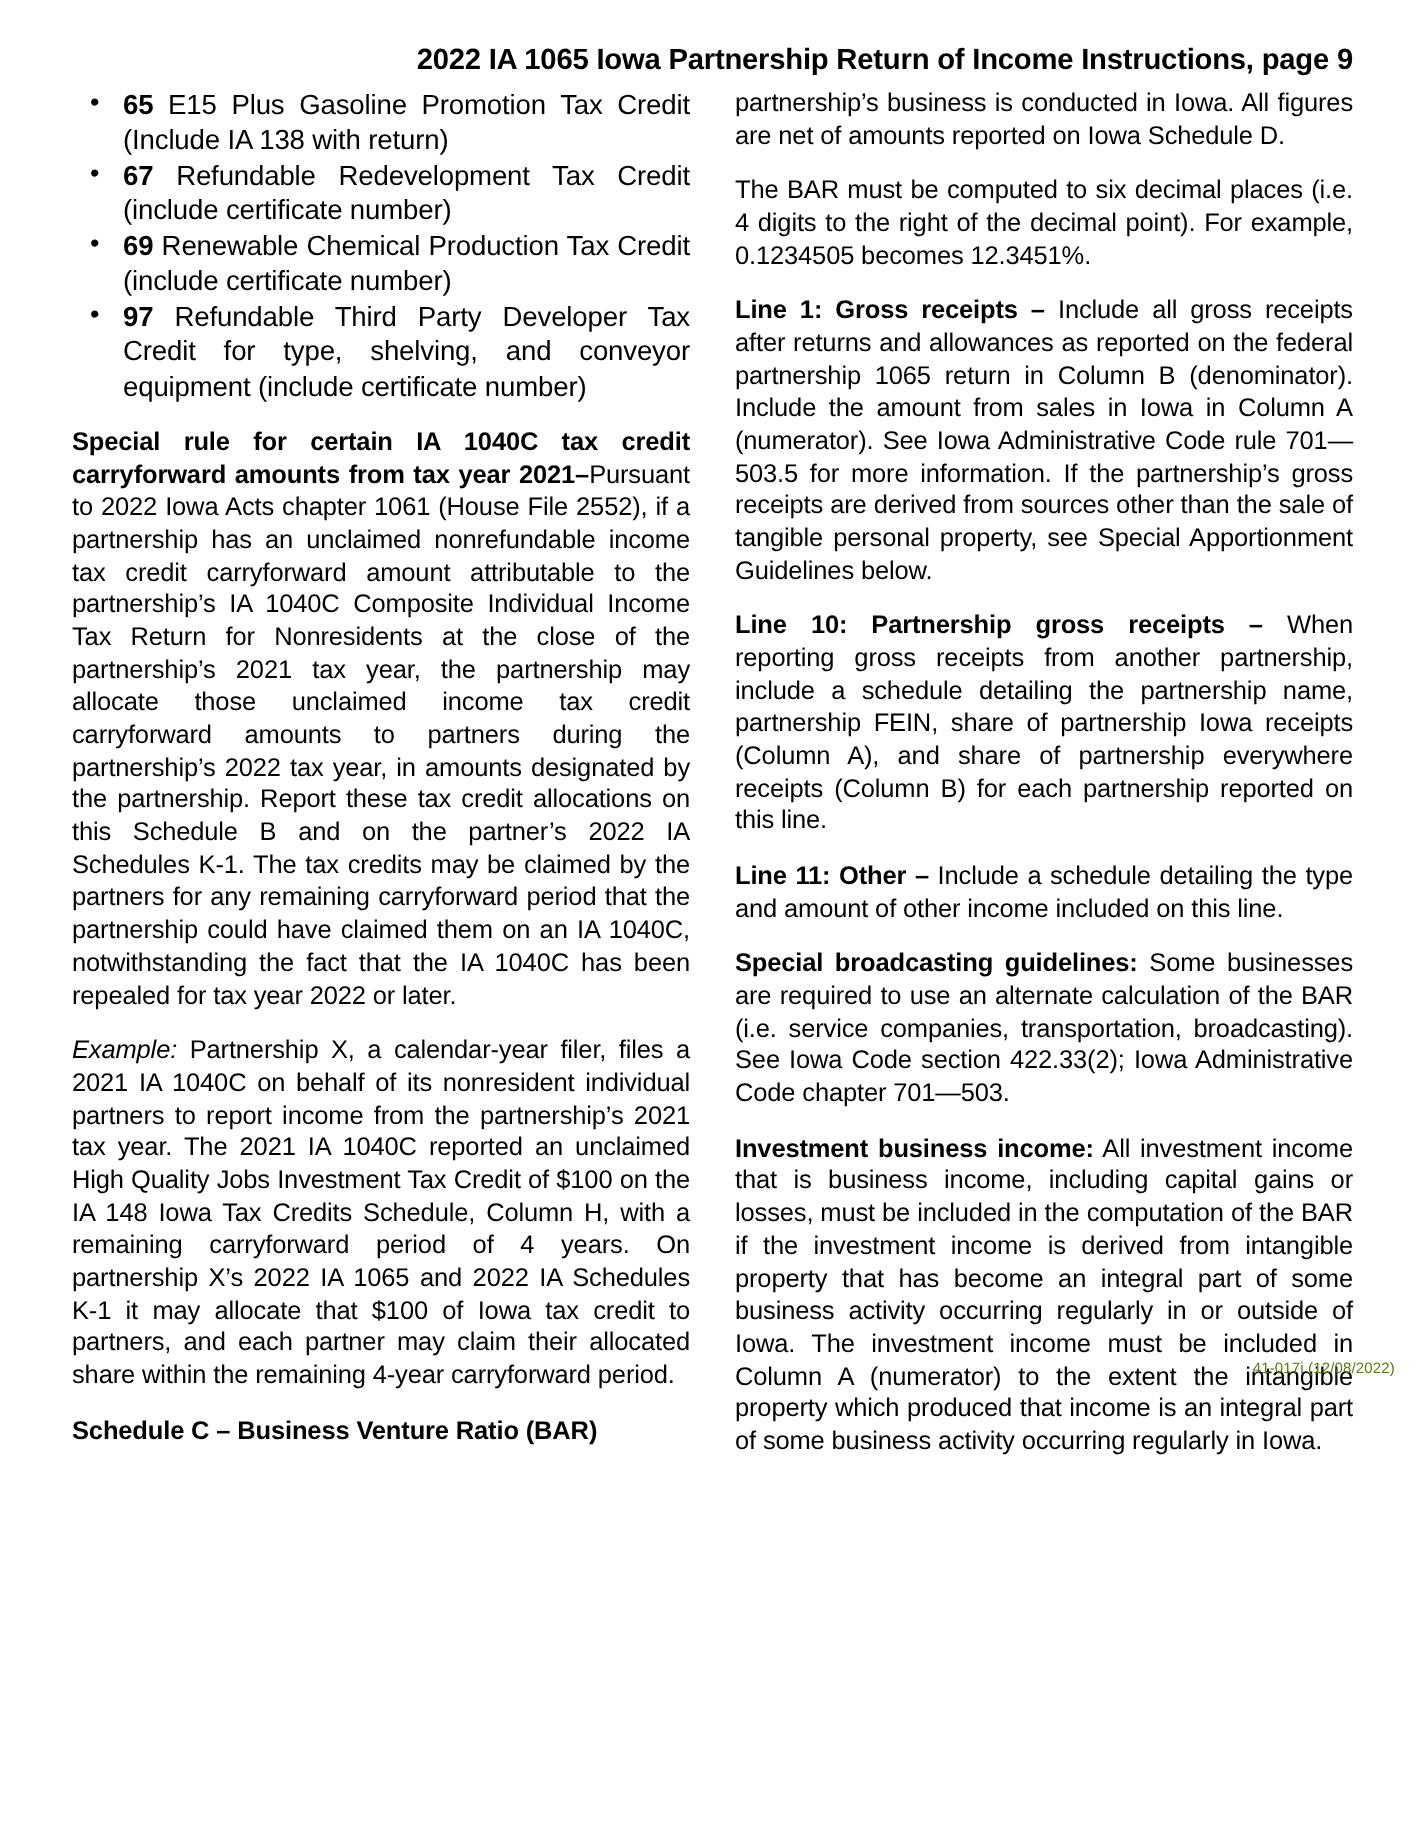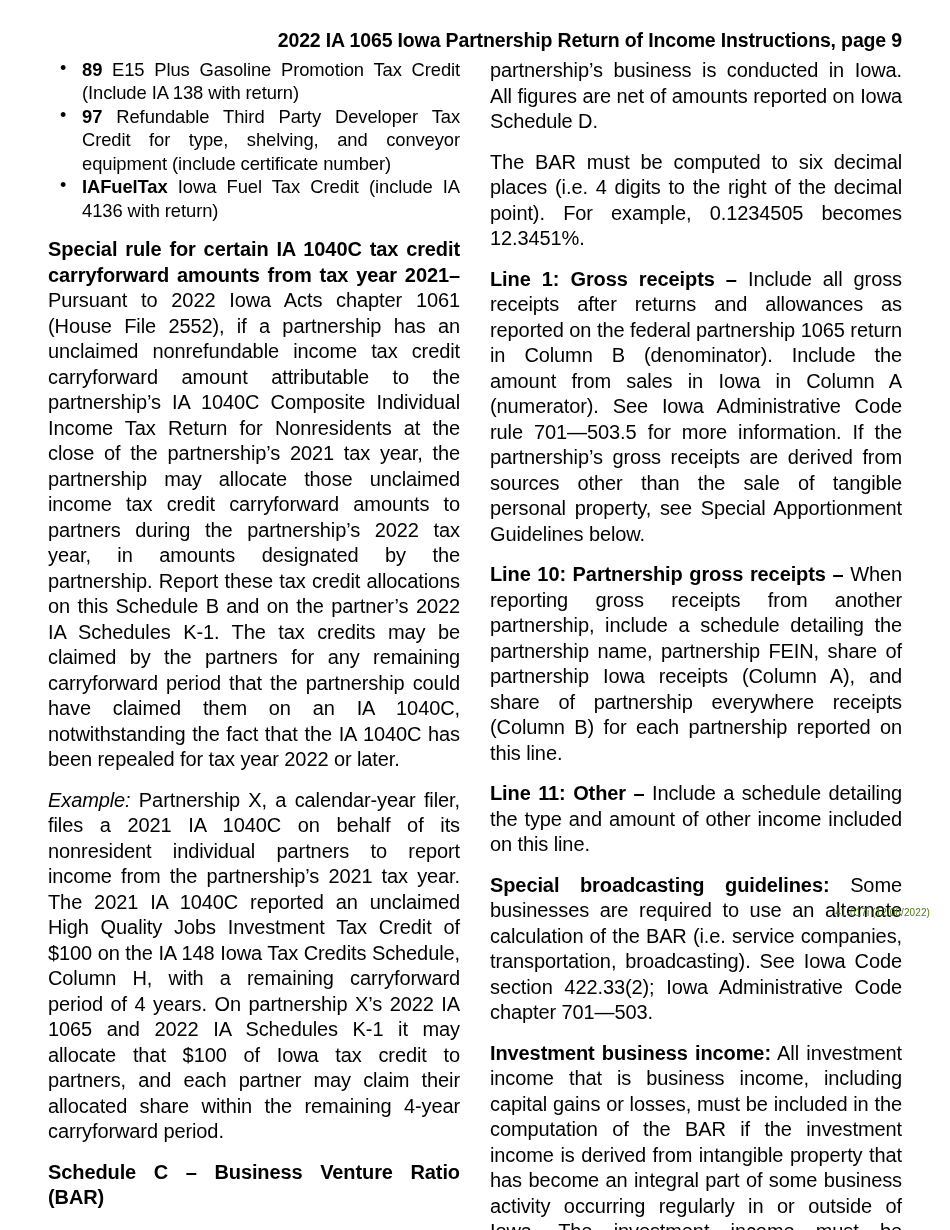--- a/index.html
+++ b/index.html
@@ -43,21 +43,21 @@
   .col {
     position: absolute;
     top: 0;
     width: 412px;
   }
   .col-left  { left: 0px; }
   .col-right { left: 442px; }
 
   p {
     margin: 0 0 15px 0;
-    font-size: 20px;
+    font-size: 17px;
     line-height: 1.275;
     text-align: justify;
     text-justify: inter-word;
     letter-spacing: -0.1px;
   }
   p:last-child { margin-bottom: 0; }
   p.tight { margin-bottom: 0; }
 
   .bullets {
     list-style: none;
@@ -104,27 +104,30 @@
 <div class="page">
 
   <div class="page-header">2022 IA 1065 Iowa Partnership Return of Income Instructions, page 9</div>
 
   <div class="columns">
 
     <div class="col col-left">
 
       <ul class="bullets">
         <li>
-          <span class="body"><b class="b">89</b><span> E15 Plus Gasoline Promotion Tax Credit (Include IA 138 with return)</span></span>
+          <span class="body"><b class="b">65</b><span> E15 Plus Gasoline Promotion Tax Credit (Include IA 138 with return)</span></span>
+        </li>
+        <li>
+          <span class="body"><b class="b">67</b><span> Refundable Redevelopment Tax Credit (include certificate number)</span></span>
+        </li>
+        <li>
+          <span class="body"><b class="b">69</b><span> Renewable Chemical Production Tax Credit (include certificate number)</span></span>
         </li>
         <li>
           <span class="body"><b class="b">97</b><span> Refundable Third Party Developer Tax Credit for type, shelving, and conveyor equipment (include certificate number)</span></span>
-        </li>
-        <li>
-          <span class="body"><b class="b">IAFuelTax</b><span> Iowa Fuel Tax Credit (include IA 4136 with return)</span></span>
         </li>
       </ul>
 
       <p><b class="b">Special rule for certain IA 1040C tax credit carryforward amounts from tax year 2021–</b><span>Pursuant to 2022 Iowa Acts chapter 1061 (House File 2552), if a partnership has an unclaimed nonrefundable income tax credit carryforward amount attributable to the partnership’s IA 1040C Composite Individual Income Tax Return for Nonresidents at the close of the partnership’s 2021 tax year, the partnership may allocate those unclaimed income tax credit carryforward amounts to partners during the partnership’s 2022 tax year, in amounts designated by the partnership.  Report these tax credit allocations on this Schedule B and on the partner’s 2022 IA Schedules K-1. The tax credits may be claimed by the partners for any remaining carryforward period that the partnership could have claimed them on an IA 1040C, notwithstanding the fact that the IA 1040C has been repealed for tax year 2022 or later.</span></p>
 
       <p><i class="i">Example:</i><span> Partnership X, a calendar-year filer, files a 2021 IA 1040C on behalf of its nonresident individual partners to report income from the partnership’s 2021 tax year. The 2021 IA 1040C reported an unclaimed High Quality Jobs Investment Tax Credit of $100 on the IA 148 Iowa Tax Credits Schedule, Column H, with a remaining carryforward period of 4 years. On partnership X’s 2022 IA 1065 and 2022 IA Schedules K-1 it may allocate that $100 of Iowa tax credit to partners, and each partner may claim their allocated share within the remaining 4-year carryforward period.</span></p>
 
       <p class="tight"><b class="b">Schedule C – Business Venture Ratio (BAR)</b></p>
 
     </div>

